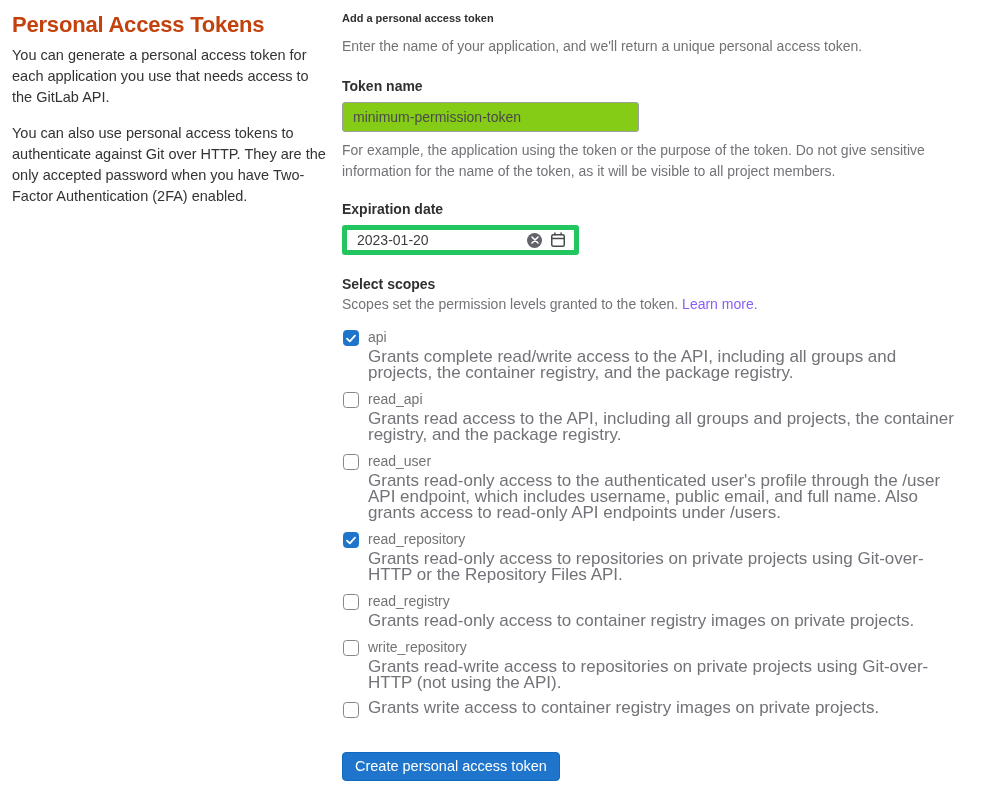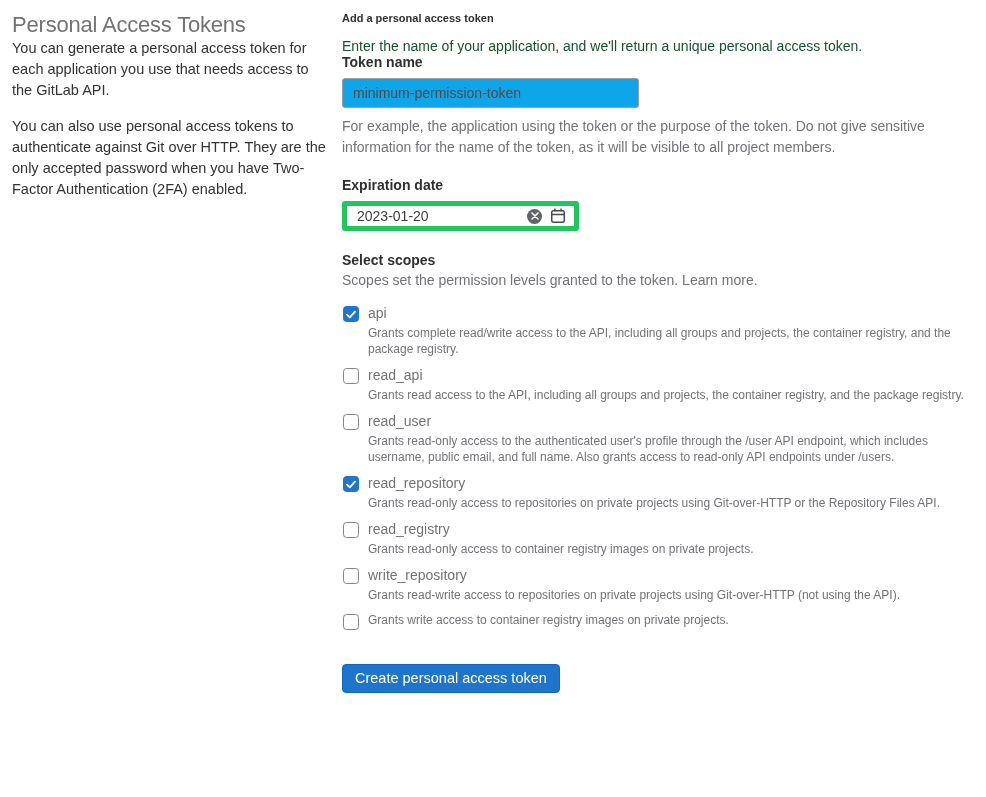--- a/index.html
+++ b/index.html
@@ -9,62 +9,63 @@
     font-family: "Liberation Sans", "DejaVu Sans", sans-serif;
     color: #333333;
     overflow: hidden;
   }
   .container { display: flex; padding: 12px 12px 0 12px; }
 
   
   .left-col { width: 318px; margin-right: 12px; flex-shrink: 0; }
   .page-title {
     font-size: 22px;
-    font-weight: normal;
-    color: #737373;
+    font-weight: bold;
+    color: #c2410c;
     letter-spacing: -0.2px;
-    margin-bottom: 0;
+    margin-bottom: 7px;
   }
   .intro {
     font-size: 14.5px;
     line-height: 1.45;
     color: #333333;
     margin-bottom: 15px;
   }
 
   
   .right-col { flex: 1; max-width: 624px; }
   .form-heading {
     font-size: 11px;
     font-weight: bold;
     color: #303030;
     margin-bottom: 14px;
   }
   .form-sub {
     font-size: 14px;
-    color: #14532d;
+    color: #737373;
+    margin-bottom: 24px;
   }
   .field-label {
     display: block;
     font-size: 14px;
     font-weight: bold;
     color: #303030;
     margin-bottom: 8px;
   }
   .text-input {
     width: 297px;
     height: 30px;
     border: 1px solid #9e9e9e;
     border-radius: 3px;
     padding: 0 10px;
     font-family: inherit;
     font-size: 14px;
     color: #4a4a4a;
     outline: none;
-    background: #0ea5e9;
+    background: #84cc16;
   }
   .help-text {
     font-size: 14px;
     line-height: 1.5;
     color: #737278;
     margin-top: 8px;
   }
   .form-group { margin-bottom: 19px; }
   .form-group.expiration { margin-bottom: 21px; }
 
@@ -107,21 +108,21 @@
   }
   .calendar-btn { margin-left: 8px; }
 
   
   .scopes-label { margin-bottom: 4px; }
   .scopes-help {
     font-size: 14px;
     color: #737278;
     margin-bottom: 16px;
   }
-  .link { color: #737373; text-decoration: none; cursor: pointer; text-align: center; }
+  .link { color: #8b5cf6; text-decoration: none; cursor: pointer; text-align: center; }
 
   .scope-row { display: flex; margin-bottom: 9px; }
   .checkbox {
     width: 16px;
     height: 16px;
     border: 1px solid #868686;
     border-radius: 3.5px;
     background: #fff;
     margin: 2px 9px 0 1px;
     display: inline-flex;
@@ -136,21 +137,21 @@
   .scope-text { flex: 1; }
   .scope-name {
     display: block;
     font-size: 14px;
     color: #737373;
     line-height: 18px;
     margin-bottom: 3px;
     cursor: pointer;
   }
   .scope-desc {
-    font-size: 12px;
+    font-size: 17px;
     line-height: 16px;
     color: #737278;
     max-width: 596px;
   }
 
   .submit-btn {
     margin-top: 25px;
     display: inline-block;
     background: #1f75cb;
     border: 1px solid #1068bf;

